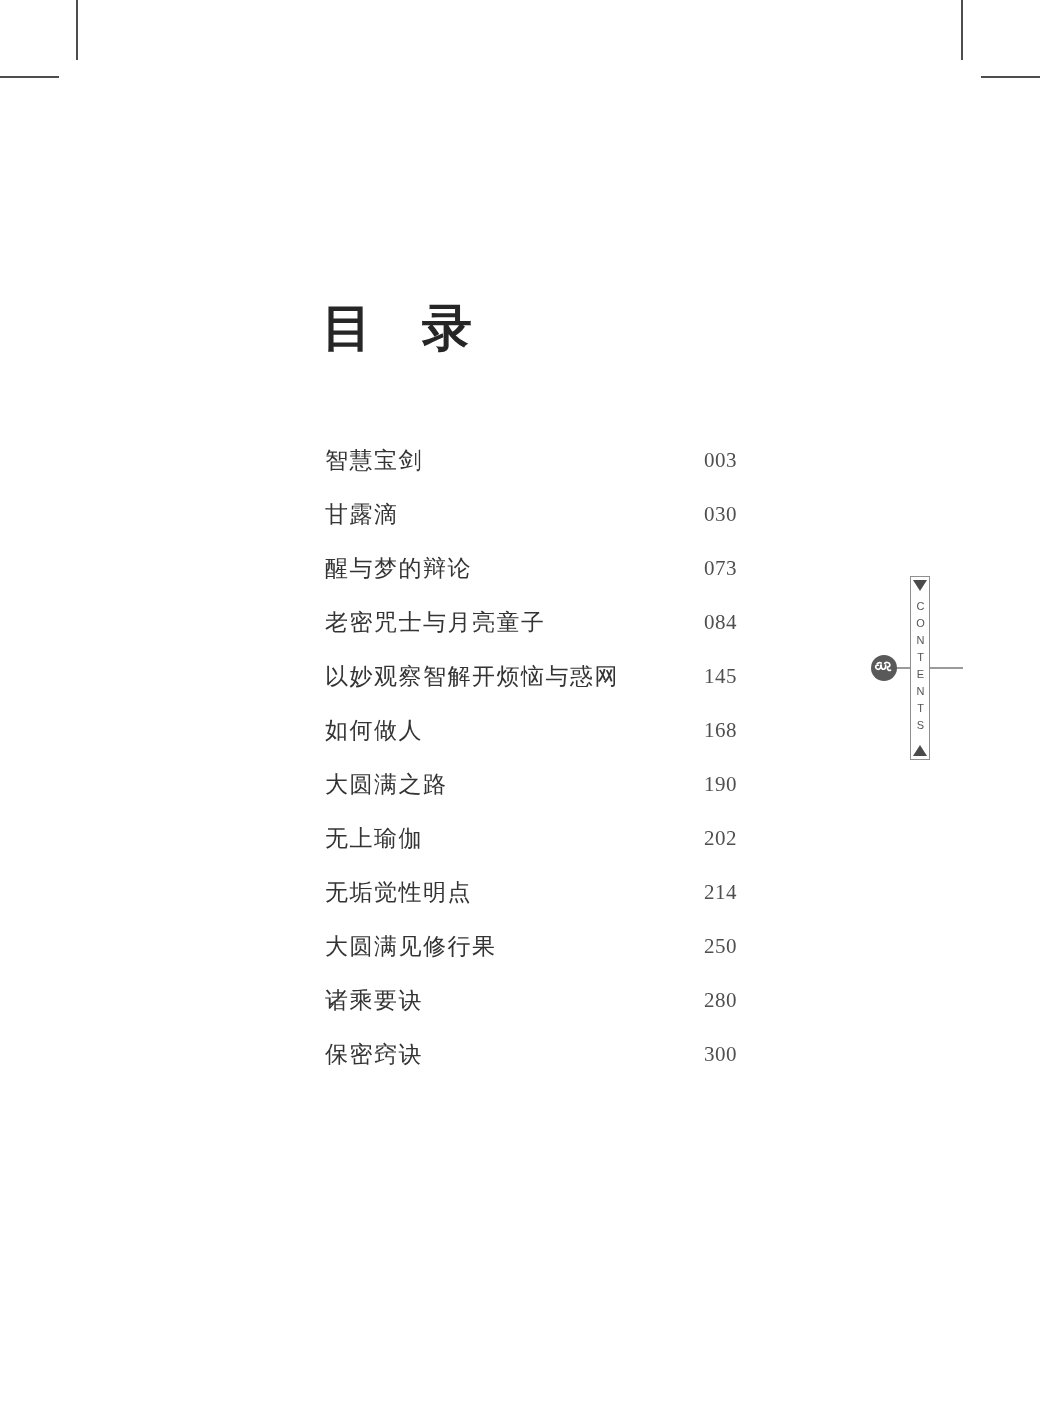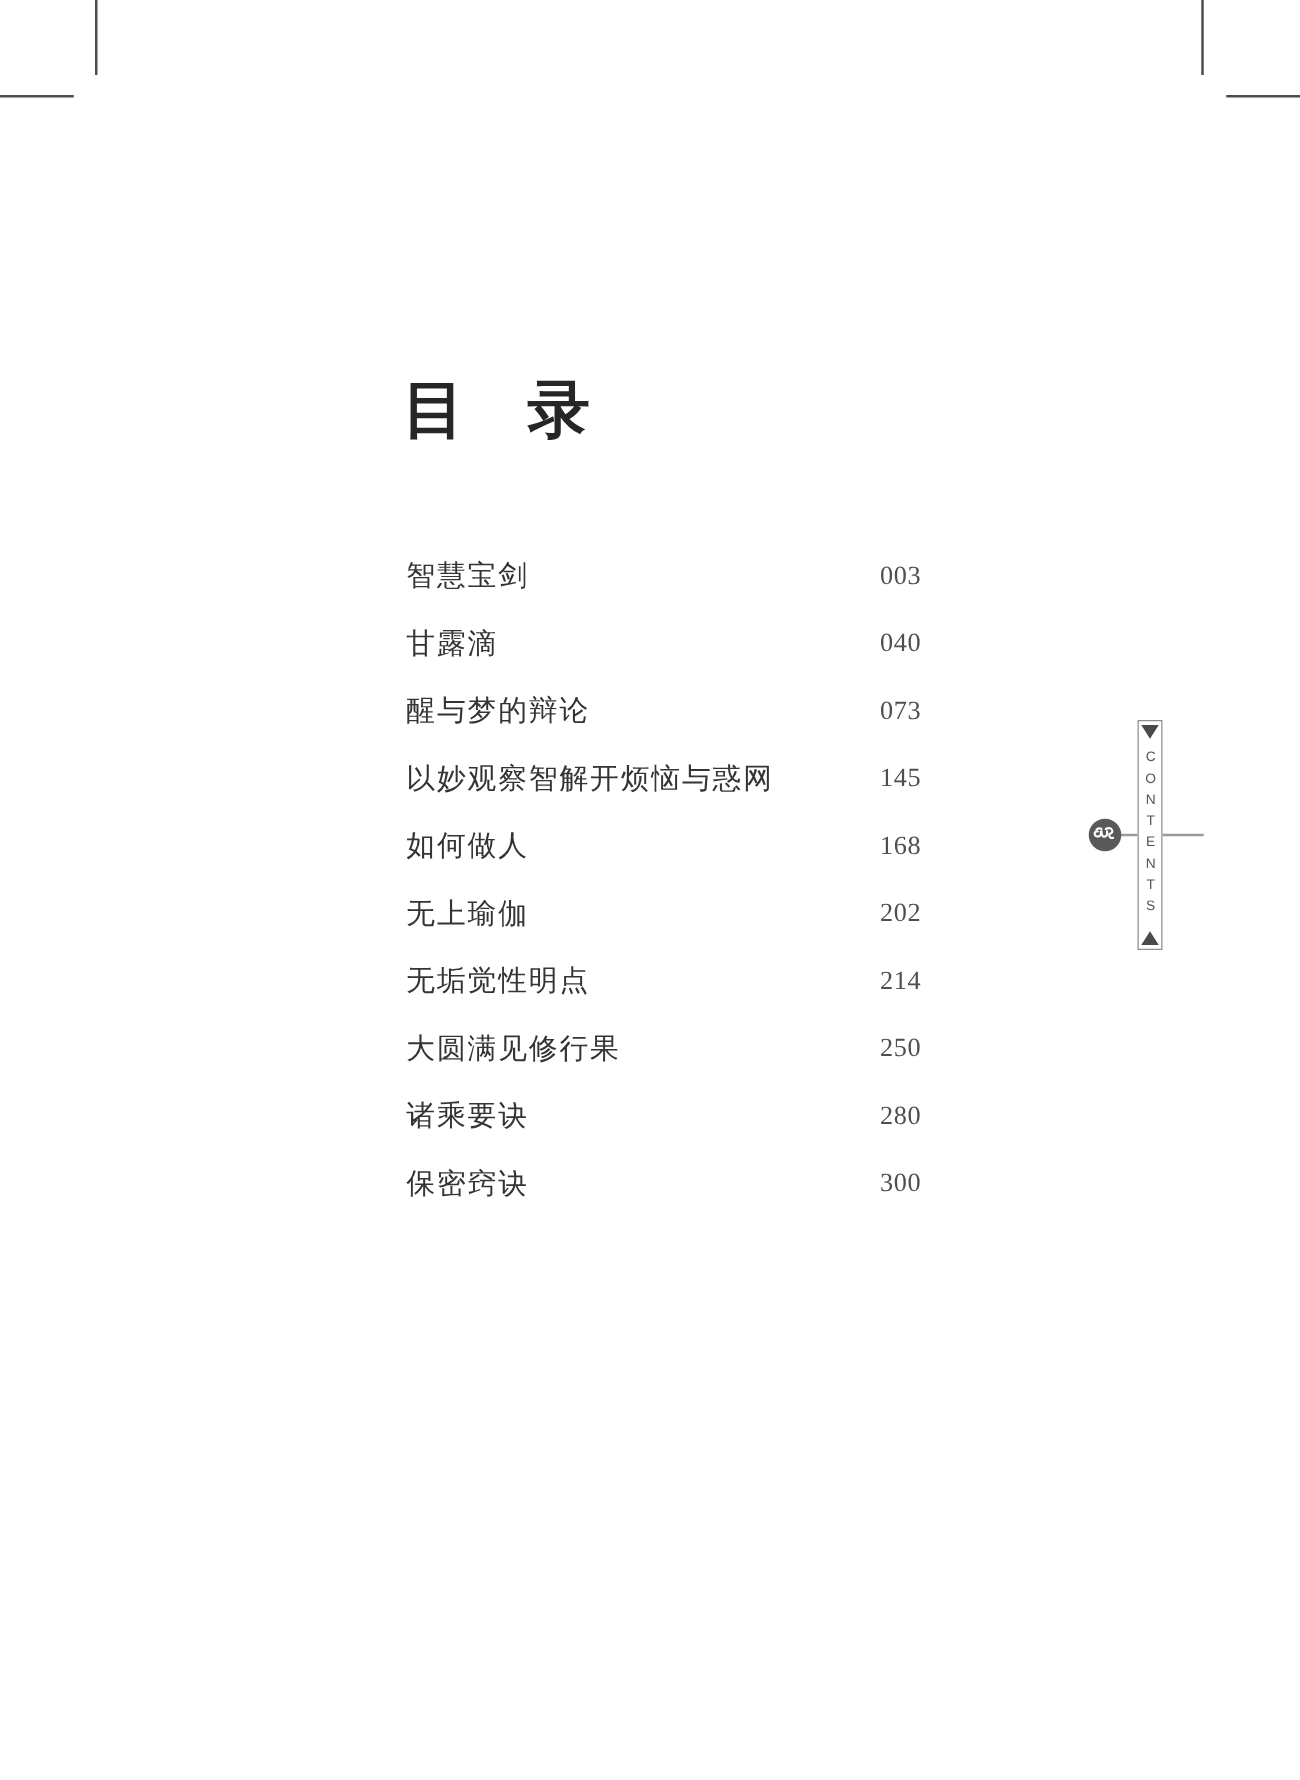--- a/index.html
+++ b/index.html
@@ -146,40 +146,48 @@
   <div class="toc-title">目　录</div>
 
   <div class="toc-list">
     <div class="toc-row">
       <span class="chapter">智慧宝剑</span>
       <span class="pagenum">003</span>
     </div>
 
     <div class="toc-row">
       <span class="chapter">甘露滴</span>
-      <span class="pagenum">040</span>
+      <span class="pagenum">030</span>
     </div>
 
     <div class="toc-row">
       <span class="chapter">醒与梦的辩论</span>
       <span class="pagenum">073</span>
     </div>
 
+    <div class="toc-row">
+      <span class="chapter">老密咒士与月亮童子</span>
+      <span class="pagenum">084</span>
+    </div>
 
     <div class="toc-row">
       <span class="chapter">以妙观察智解开烦恼与惑网</span>
       <span class="pagenum">145</span>
     </div>
 
 
     <div class="toc-row">
       <span class="chapter">如何做人</span>
       <span class="pagenum">168</span>
     </div>
 
+    <div class="toc-row">
+      <span class="chapter">大圆满之路</span>
+      <span class="pagenum">190</span>
+    </div>
 
     <div class="toc-row">
       <span class="chapter">无上瑜伽</span>
       <span class="pagenum">202</span>
     </div>
 
     <div class="toc-row">
       <span class="chapter">无垢觉性明点</span>
       <span class="pagenum">214</span>
     </div>

